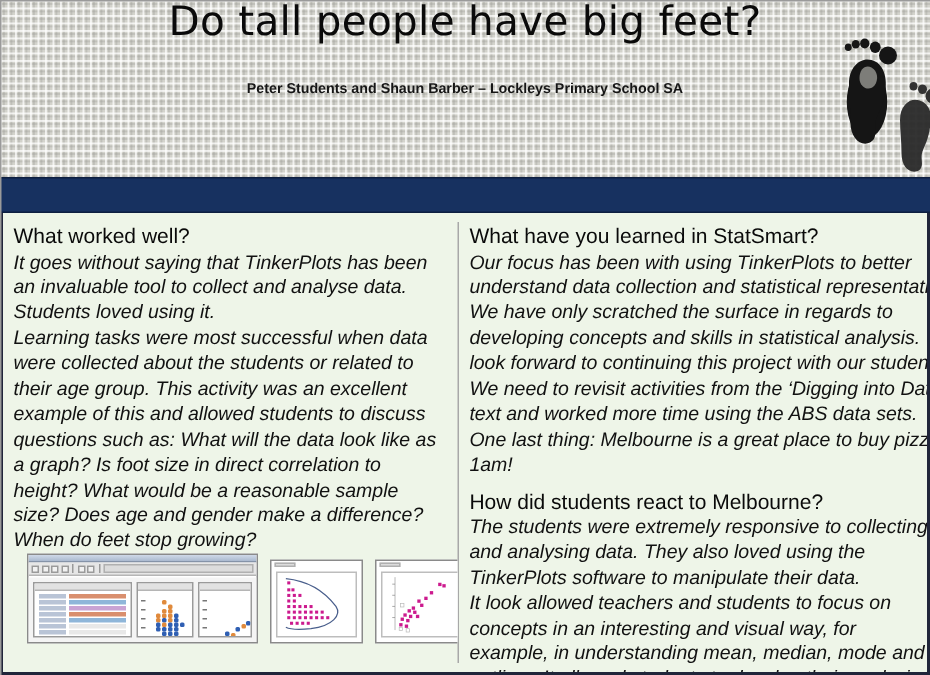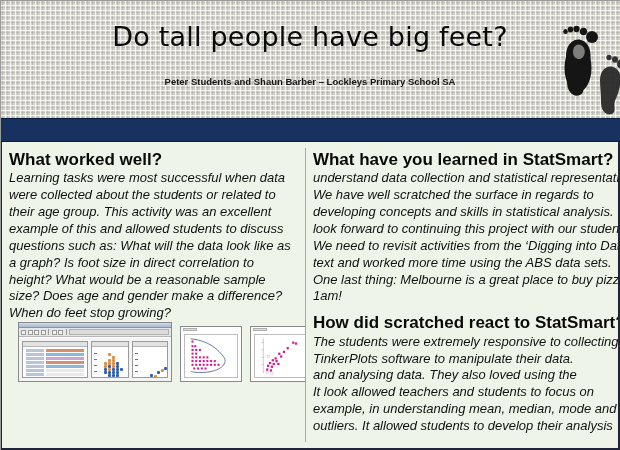--- a/index.html
+++ b/index.html
@@ -30,21 +30,20 @@
     background-size:5px 5px, 5px 5px, 5px 5px, 5px 5px;
     background-position:0 0, 0 0, 2px 2px, 2px 2px;
     overflow:hidden;
   }
   .header-inner {
     position:absolute; inset:0;
     display:flex; flex-direction:column;
     align-items:center; justify-content:flex-start;
   }
   .poster-title {
-    margin-top:22px;
     font-family:"DejaVu Sans", sans-serif;
     font-size:27px;
     font-weight:400;
     letter-spacing:.2px;
     color:#0a0a0a;
     white-space:nowrap;
     text-align:left;
     line-height:1.1;
   }
   .poster-authors {
@@ -93,22 +92,22 @@
     width:1px;
     background:#a8a8a8;
     margin:6px 0;
     flex:0 0 1px;
   }
   .col-right { flex:1 1 auto; }
 
   
   .sec-head {
     font-family:"Liberation Sans", sans-serif;
-    font-size:17px;
-    font-weight:bold;
+    font-size:14px;
+    font-weight:normal;
     color:#0a0a0a;
     line-height:1.25;
     margin-bottom:0px;
     white-space:nowrap;
   }
   .sec-body {
     font-family:"Liberation Sans", sans-serif;
     font-style:italic;
     font-size:13px;
     color:#111111;
@@ -258,20 +257,21 @@
   </div>
 
   <div class="navy-bar"></div>
 
   <div class="content">
 
     <div class="col col-left">
 
       <div class="sec-head">What worked well?</div>
 
+      <div class="sec-body">It goes without saying that TinkerPlots has been an invaluable tool to collect and analyse data. Students loved using it.</div>
 
       <div class="sec-body">Learning tasks were most successful when data were collected about the students or related to their age group. This activity was an excellent example of this and allowed students to discuss questions such as: What will the data look like as a graph? Is foot size in direct correlation to height? What would be a reasonable sample size? Does age and gender make a difference? When do feet stop growing?</div>
 
 
       <div class="samples">
 
         <div class="thumb thumb-wide">
           <div class="app-titlebar"></div>
           <div class="app-toolbar">
             <span class="tb-btn"></span>
@@ -462,39 +462,41 @@
       </div>
     </div>
 
     <div class="col-divider"></div>
 
     <div class="col col-right">
 
       <div class="sec-head">What have you learned in StatSmart?</div>
 
       <div class="sec-body">
+        <span>Our focus has been with using TinkerPlots to better</span>
         <span>understand data collection and statistical representation.</span>
-        <span>We have well scratched the surface in regards to</span>
+        <span>We have only scratched the surface in regards to</span>
         <span>developing concepts and skills in statistical analysis. We</span>
         <span>look forward to continuing this project with our students.</span>
         <span>We need to revisit activities from the ‘Digging into Data’</span>
         <span>text and worked more time using the ABS data sets.</span>
         <span>One last thing: Melbourne is a great place to buy pizza at</span>
         <span>1am!</span>
       </div>
 
       <div class="gap"></div>
 
-      <div class="sec-head">How did scratched react to StatSmart?</div>
+      <div class="sec-head">How did students react to Melbourne?</div>
 
       <div class="sec-body">
         <span>The students were extremely responsive to collecting</span>
+        <span>and analysing data. They also loved using the</span>
         <span>TinkerPlots software to manipulate their data.</span>
-        <span>and analysing data. They also loved using the</span>
         <span>It look allowed teachers and students to focus on</span>
+        <span>concepts in an interesting and visual way, for</span>
         <span>example, in understanding mean, median, mode and</span>
         <span>outliers. It allowed students to develop their analysis</span>
       </div>
     </div>
 
   </div>
 
   <div class="page-edge"></div>
 </div>
 

